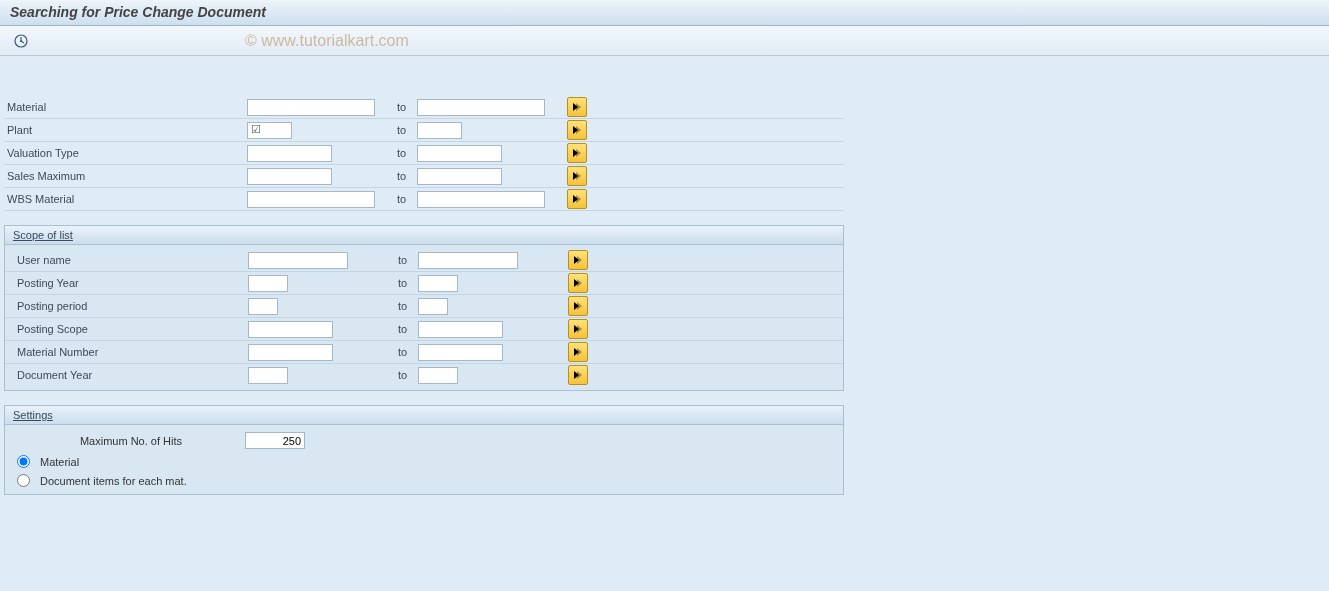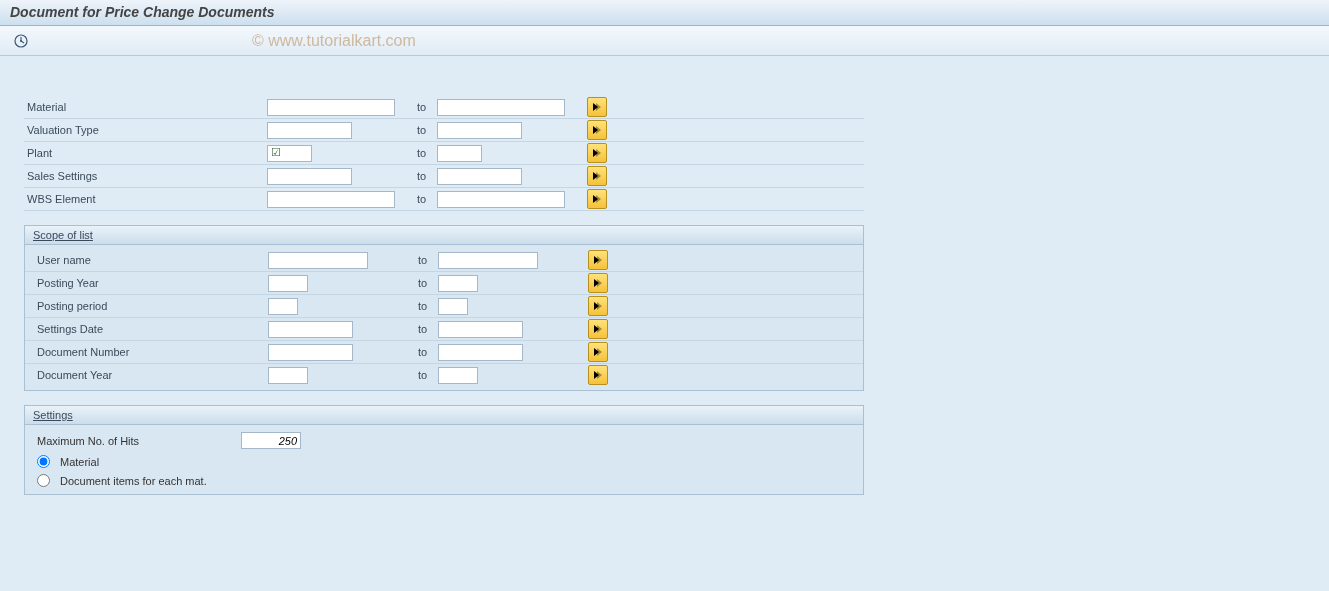--- a/index.html
+++ b/index.html
@@ -39,44 +39,42 @@
       cursor: pointer;
       border-radius: 3px;
     }
     .watermark {
       position: absolute;
       left: 245px;
       top: 6px;
       font-size: 16px;
       color: rgba(180,130,70,0.5);
       font-weight: normal;
-      margin-left: 7px;
     }
     .content {
-      padding: 40px 8px 8px 24px;
+      padding: 40px 8px 8px 4px;
     }
     .sel-table {
       width: 840px;
       border-collapse: collapse;
     }
     .sel-table td {
       padding: 1px 3px;
       height: 22px;
       vertical-align: middle;
       border-bottom: 1px solid #c4d5e3;
     }
     .sel-table tr.no-border td { border-bottom: none; }
     .lbl { width: 240px; color: #3a4a5a; }
     .inp {
       border: 1px solid #a5b8c9;
       background: #fff;
       height: 17px;
       padding: 0 3px;
       font-size: 11px;
-      font-style: italic;
     }
     .to { width: 20px; text-align: left; color: #3a4a5a; padding-left:6px;margin-left:46px;}
     .multi-btn {
       width: 20px; height: 20px;
       background: linear-gradient(to bottom,#ffe27a,#f5c23a);
       border: 1px solid #b8901e;
       border-radius: 2px;
       display: inline-flex;
       align-items: center;
       justify-content: center;
@@ -104,35 +102,35 @@
       padding: 3px 12px;
       display: flex;
       align-items: center;
       gap: 6px;
     }
     .settings-row {
       display: flex;
       align-items: center;
       padding: 3px 12px;
     }
-    .settings-row .label { width: 204px; }
+    .settings-row .label { width: 228px; text-align: center; }
     input[type=radio]{ margin-right:4px;}
     .check-icon {
       font-size: 11px;
       color: #3a5a3a;
       position: absolute;
       pointer-events: none;
     }
     .inp-wrap { position: relative; display:inline-block;}
     .right-align { text-align: right; }
   </style>
 </head>
 <body>
 
-<div class="titlebar">Document for Price Change Documents</div>
+<div class="titlebar">Searching for Price Change Document</div>
 
 <div class="toolbar">
   <div class="exec-btn">
     <svg width="16" height="16" viewBox="0 0 16 16">
       <circle cx="8" cy="8" r="6" fill="none" stroke="#3a5a7a" stroke-width="1.2"></circle>
       <path d="M8 4 L8 8 L11 10" fill="none" stroke="#3a5a7a" stroke-width="1.2"></path>
       <circle cx="8" cy="8" r="1" fill="#3a5a7a"></circle>
     </svg>
   </div>
   <div class="watermark">© www.tutorialkart.com</div>
@@ -149,60 +147,60 @@
       <td style="width:150px"><input class="inp" style="width: 128px;" value=""></td>
       <td style="width:40px"><span class="multi-btn">
               <svg width="10" height="10" viewBox="0 0 10 10">
                 <path d="M1 1 L6 5 L1 9 Z" fill="#000"></path>
                 <path d="M4 1 L9 5 L4 9 Z" fill="#000" opacity="0.35"></path>
               </svg>
             </span></td>
       <td></td>
     </tr>
     <tr>
+      <td class="lbl">Plant</td>
+      <td><span class="inp-wrap"><input class="inp" style="width: 45px;" value=""><span class="check-icon" style="left:4px;top:1px;">☑</span></span></td>
+      <td class="to">to</td>
+      <td><input class="inp" style="width: 45px;" value=""></td>
+      <td><span class="multi-btn">
+              <svg width="10" height="10" viewBox="0 0 10 10">
+                <path d="M1 1 L6 5 L1 9 Z" fill="#000"></path>
+                <path d="M4 1 L9 5 L4 9 Z" fill="#000" opacity="0.35"></path>
+              </svg>
+            </span></td>
+      <td></td>
+    </tr>
+    <tr>
       <td class="lbl">Valuation Type</td>
       <td><input class="inp" style="width: 85px;" value=""></td>
       <td class="to">to</td>
       <td><input class="inp" style="width: 85px;" value=""></td>
       <td><span class="multi-btn">
               <svg width="10" height="10" viewBox="0 0 10 10">
                 <path d="M1 1 L6 5 L1 9 Z" fill="#000"></path>
                 <path d="M4 1 L9 5 L4 9 Z" fill="#000" opacity="0.35"></path>
               </svg>
             </span></td>
       <td></td>
     </tr>
     <tr>
-      <td class="lbl">Plant</td>
-      <td><span class="inp-wrap"><input class="inp" style="width: 45px;" value=""><span class="check-icon" style="left:4px;top:1px;">☑</span></span></td>
-      <td class="to">to</td>
-      <td><input class="inp" style="width: 45px;" value=""></td>
-      <td><span class="multi-btn">
-              <svg width="10" height="10" viewBox="0 0 10 10">
-                <path d="M1 1 L6 5 L1 9 Z" fill="#000"></path>
-                <path d="M4 1 L9 5 L4 9 Z" fill="#000" opacity="0.35"></path>
-              </svg>
-            </span></td>
-      <td></td>
-    </tr>
-    <tr>
-      <td class="lbl">Sales Settings</td>
+      <td class="lbl">Sales Maximum</td>
       <td><input class="inp" style="width: 85px;" value=""></td>
       <td class="to">to</td>
       <td><input class="inp" style="width: 85px;" value=""></td>
       <td><span class="multi-btn">
               <svg width="10" height="10" viewBox="0 0 10 10">
                 <path d="M1 1 L6 5 L1 9 Z" fill="#000"></path>
                 <path d="M4 1 L9 5 L4 9 Z" fill="#000" opacity="0.35"></path>
               </svg>
             </span></td>
       <td></td>
     </tr>
     <tr>
-      <td class="lbl">WBS Element</td>
+      <td class="lbl">WBS Material</td>
       <td><input class="inp" style="width: 128px;" value=""></td>
       <td class="to">to</td>
       <td><input class="inp" style="width: 128px;" value=""></td>
       <td><span class="multi-btn">
               <svg width="10" height="10" viewBox="0 0 10 10">
                 <path d="M1 1 L6 5 L1 9 Z" fill="#000"></path>
                 <path d="M4 1 L9 5 L4 9 Z" fill="#000" opacity="0.35"></path>
               </svg>
             </span></td>
       <td></td>
@@ -248,34 +246,34 @@
           <td><input class="inp" style="width: 30px;" value=""></td>
           <td><span class="multi-btn">
                   <svg width="10" height="10" viewBox="0 0 10 10">
                     <path d="M1 1 L6 5 L1 9 Z" fill="#000"></path>
                     <path d="M4 1 L9 5 L4 9 Z" fill="#000" opacity="0.35"></path>
                   </svg>
                 </span></td>
           <td></td>
         </tr>
         <tr>
-          <td class="lbl">Settings Date</td>
+          <td class="lbl">Posting Scope</td>
           <td><input class="inp" style="width: 85px;" value=""></td>
           <td class="to">to</td>
           <td><input class="inp" style="width: 85px;" value=""></td>
           <td><span class="multi-btn">
                   <svg width="10" height="10" viewBox="0 0 10 10">
                     <path d="M1 1 L6 5 L1 9 Z" fill="#000"></path>
                     <path d="M4 1 L9 5 L4 9 Z" fill="#000" opacity="0.35"></path>
                   </svg>
                 </span></td>
           <td></td>
         </tr>
         <tr>
-          <td class="lbl">Document Number</td>
+          <td class="lbl">Material Number</td>
           <td><input class="inp" style="width: 85px;" value=""></td>
           <td class="to">to</td>
           <td><input class="inp" style="width: 85px;" value=""></td>
           <td><span class="multi-btn">
                   <svg width="10" height="10" viewBox="0 0 10 10">
                     <path d="M1 1 L6 5 L1 9 Z" fill="#000"></path>
                     <path d="M4 1 L9 5 L4 9 Z" fill="#000" opacity="0.35"></path>
                   </svg>
                 </span></td>
           <td></td>

